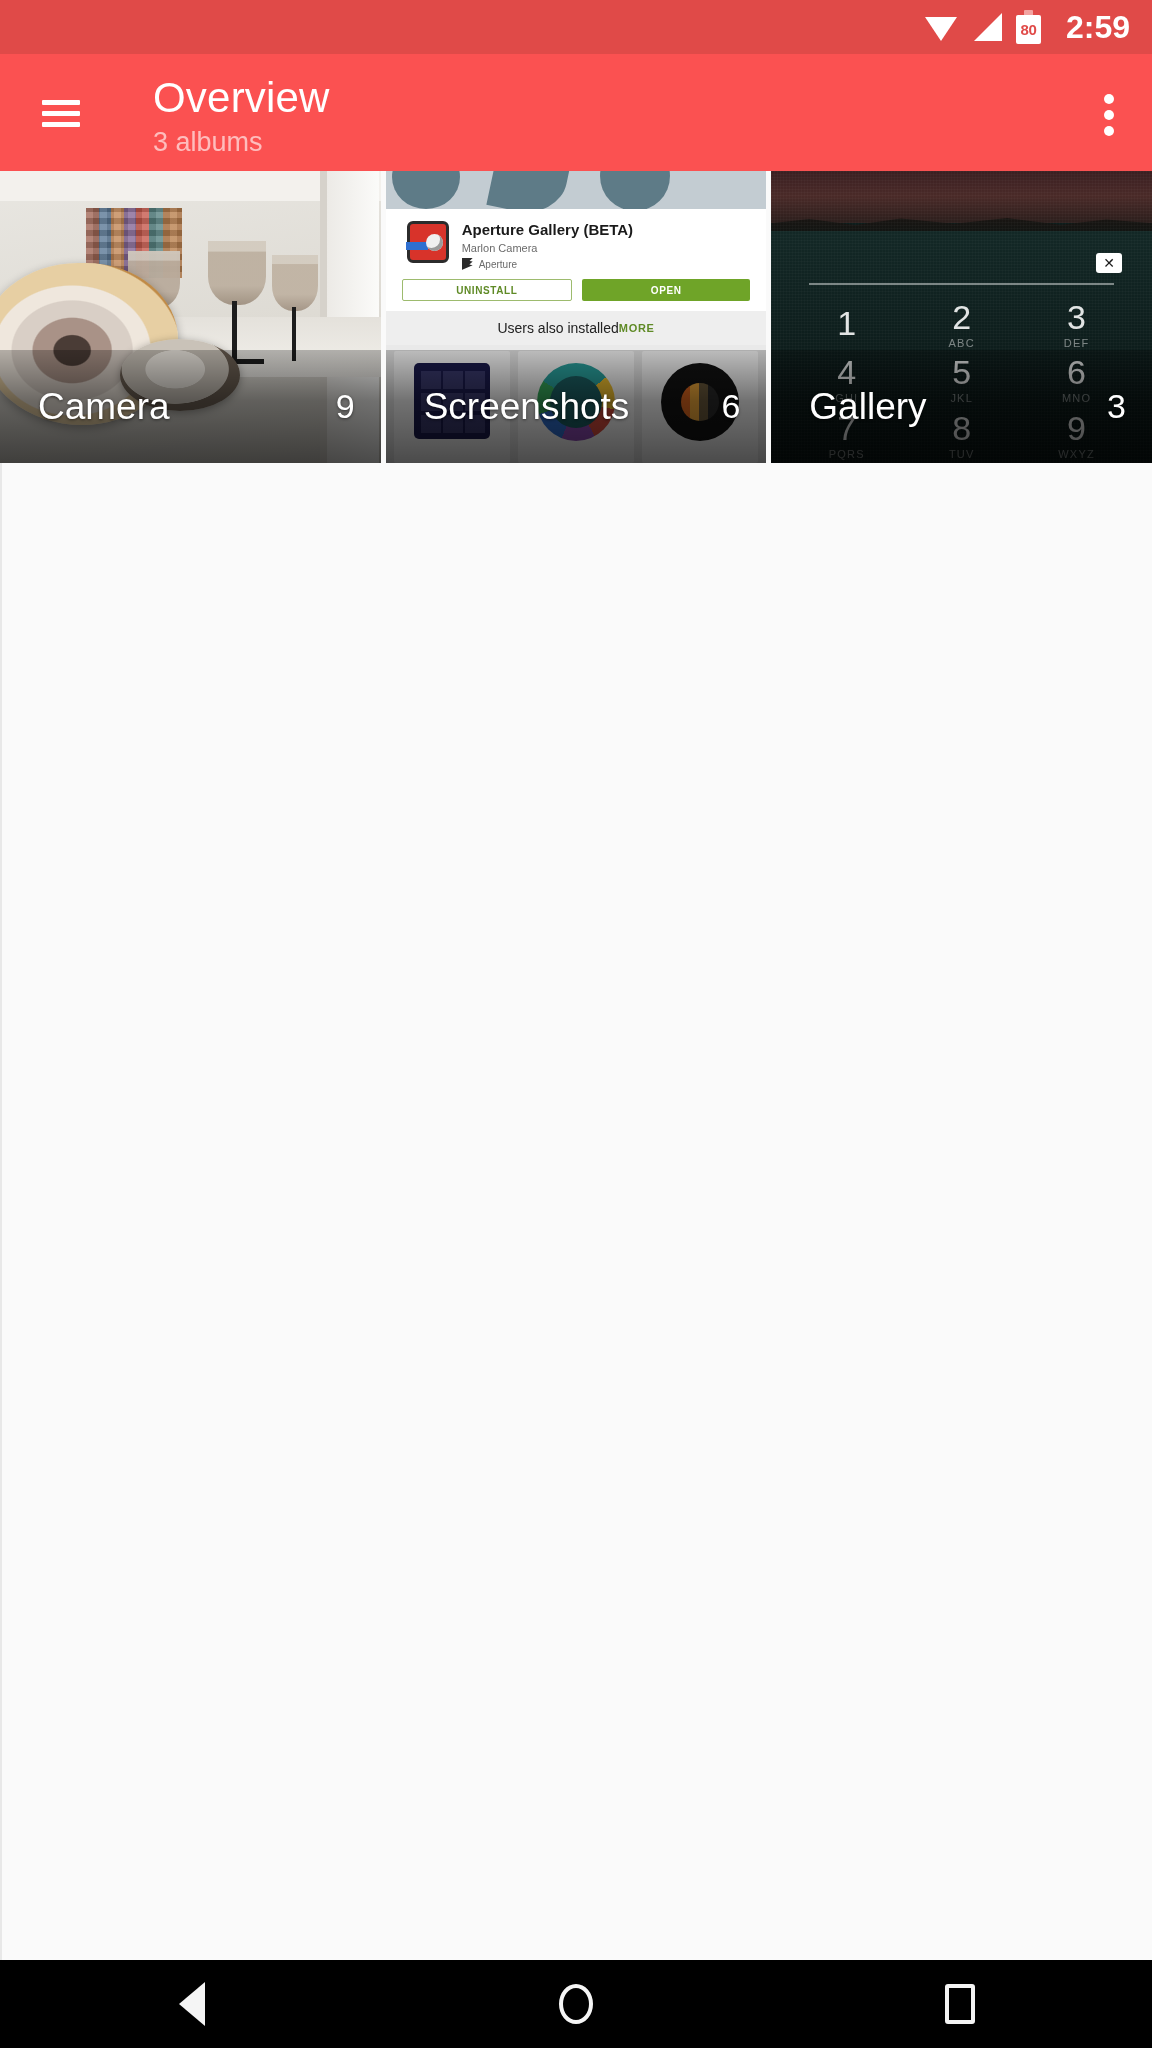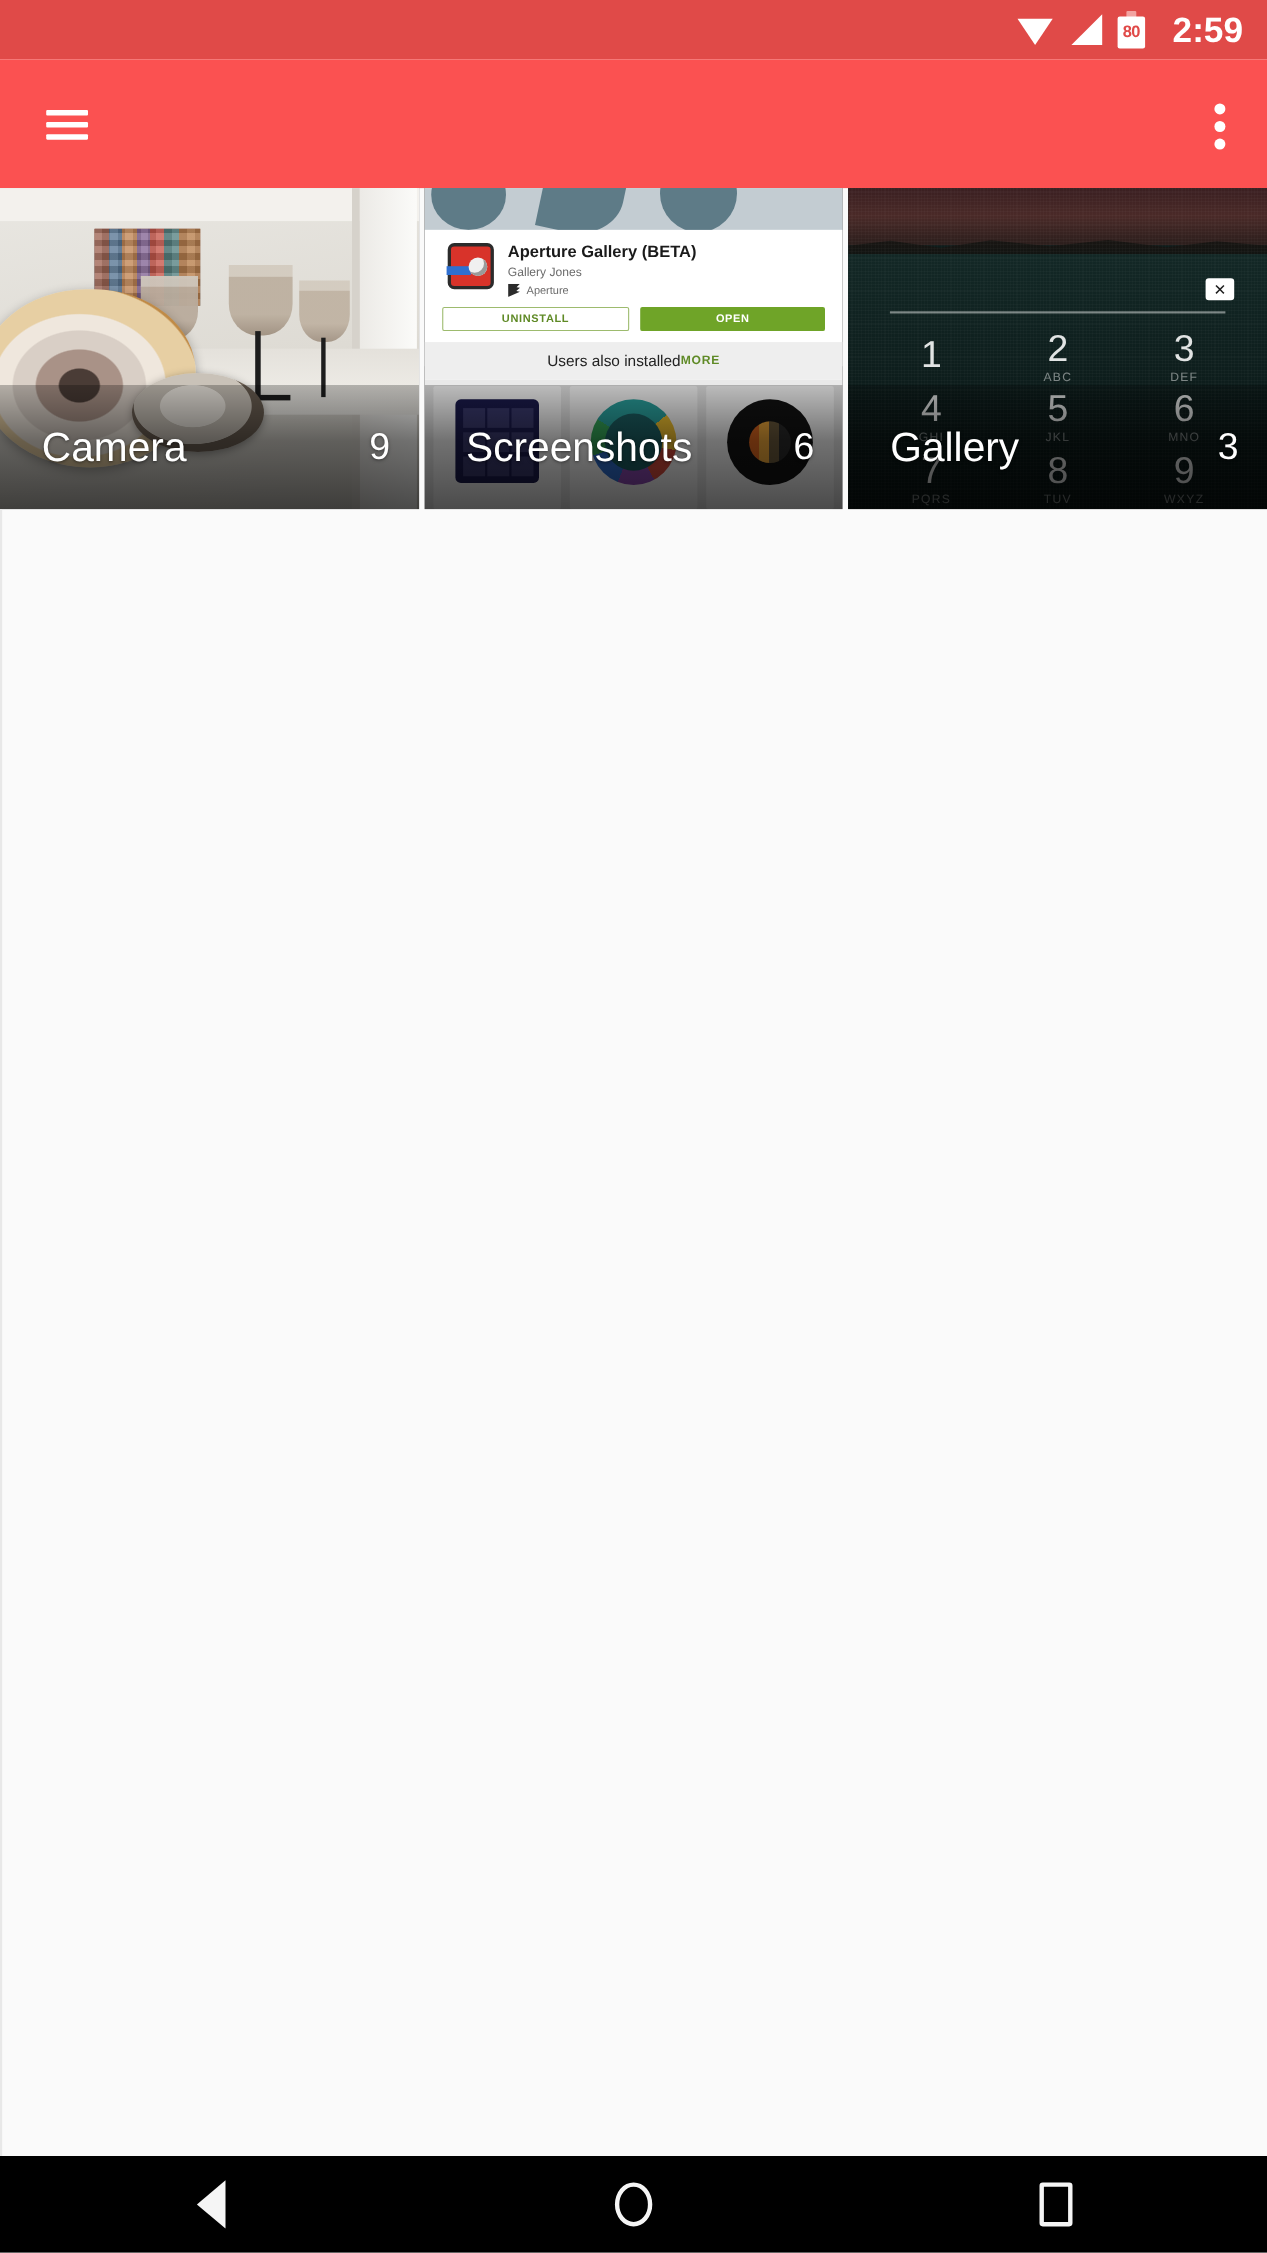--- a/index.html
+++ b/index.html
@@ -267,20 +267,24 @@
       </div>
       <div class="sb-time">2:59</div>
     </div>
   </div>
 
   <div class="toolbar">
     <div class="hamburger">
       <span></span>
       <span></span>
       <span></span>
+    </div>
+    <div class="title-block">
+      <div class="app-title">Overview</div>
+      <div class="app-subtitle">3 albums</div>
     </div>
     <div class="overflow-menu">
       <i></i>
       <i></i>
       <i></i>
     </div>
   </div>
 
   <div class="album-grid">
 
@@ -316,21 +320,21 @@
             <span class="blob b1"></span>
               <span class="blob b2"></span>
               <span class="blob b3"></span>
           </div>
           <div class="ps-card">
             <div class="ps-appicon">
               <span class="strip"></span>
                 <span class="lens"></span>
             </div>
             <div class="ps-appname">Aperture Gallery (BETA)</div>
-            <div class="ps-appdev">Gallery Jones</div>
+            <div class="ps-appdev">Marlon Camera</div>
             <div class="ps-rating">
               <span class="esrb"></span>
               <span>Aperture</span>
             </div>
             <div class="ps-btnrow">
               <div class="ps-btn uninstall">UNINSTALL</div>
               <div class="ps-btn open">OPEN</div>
             </div>
           </div>
           <div class="ps-section">

